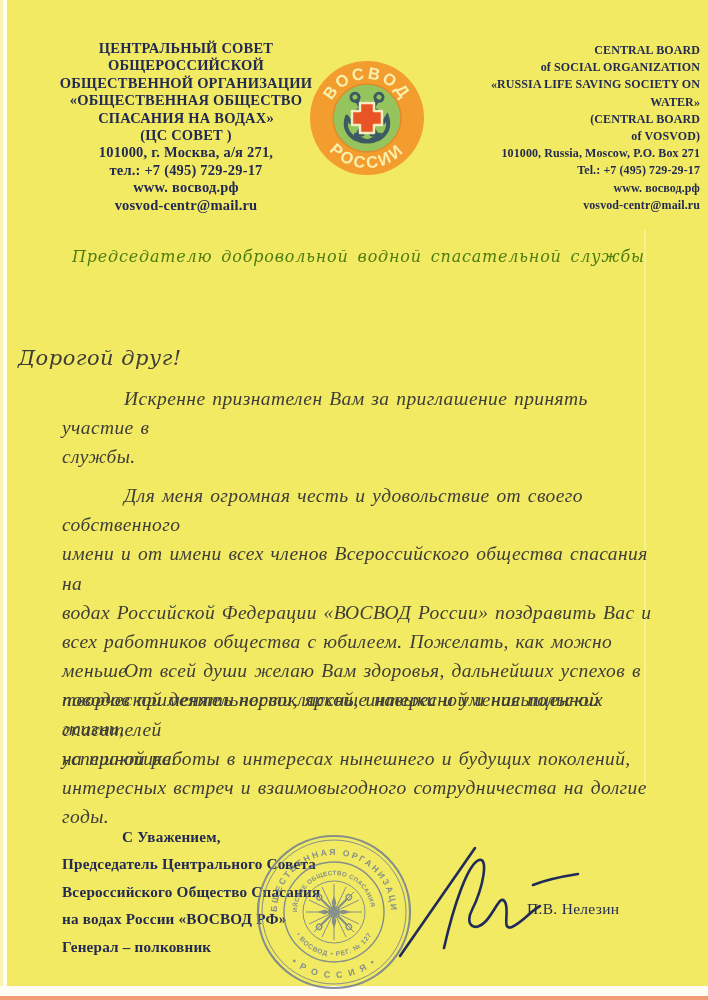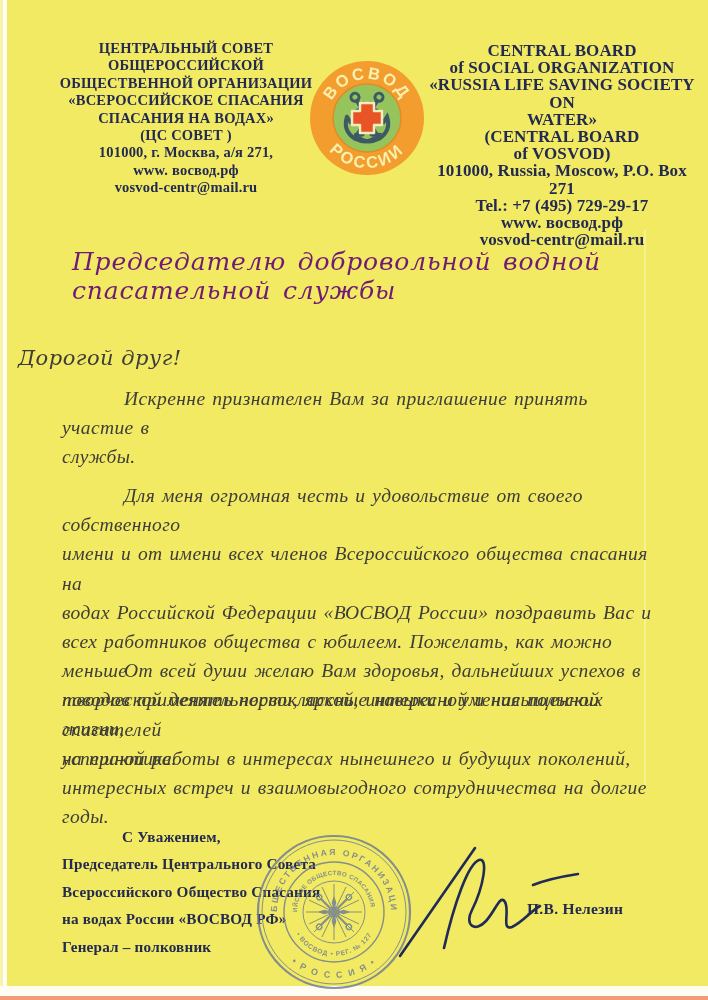--- a/index.html
+++ b/index.html
@@ -9,68 +9,69 @@
   
   .edge-pale{position:absolute;left:0;top:0;width:3px;height:100%;background:#f8f4ae;}
   .edge-white{position:absolute;left:3px;top:0;width:4px;height:100%;background:#fffef4;}
   .edge-bottom-white{position:absolute;left:0;bottom:4px;width:100%;height:10px;background:#fffdf2;}
   .edge-bottom-orange{position:absolute;left:0;bottom:0;width:100%;height:4px;background:#f09c77;}
   .crease{position:absolute;left:644px;top:230px;width:2px;height:560px;background:rgba(255,255,240,.35);}
 
   
   .hdr-left{position:absolute;left:40px;top:40px;width:292px;text-align:center;
     font-weight:bold;font-size:14.5px;line-height:17.4px;color:#232a52;letter-spacing:.2px;}
-  .hdr-right{position:absolute;left:424px;top:42px;width:276px;text-align:center;
-    font-weight:bold;font-size:17px;line-height:17.2px;color:#232a52;letter-spacing:.1px;}
+  .hdr-right{position:absolute;left:424px;top:42px;width:276px;text-align:right;
+    font-weight:bold;font-size:12px;line-height:17.2px;color:#232a52;letter-spacing:.1px;}
   .logo-svg{position:absolute;left:308px;top:59px;}
 
   
   .cursive{font-family:"DejaVu Serif",serif;font-style:italic;}
-  .addr1{position:absolute;left:72px;top:247px;width:580px;font-size:25px;color:#701a75;
+  .addr1{position:absolute;left:72px;top:247px;width:580px;font-size:16px;color:#4d7c0f;
     letter-spacing:.8px;word-spacing:3px;}
   .addr2{position:absolute;right:66px;top:284px;font-size:22px;color:#4a9284;
     letter-spacing:.8px;word-spacing:3px;text-align:right;}
   .salutation{position:absolute;left:18px;top:346px;width:692px;text-align:left;
     font-size:21px;color:#3e3d39;letter-spacing:.5px;}
   .para{position:absolute;left:62px;width:596px;font-size:19.5px;line-height:29.2px;
     color:#3e3d39;letter-spacing:.4px;word-spacing:1.5px;font-family:Liberation Serif, serif;}
   .para div:first-child{text-indent:62px;}
   .para-1{top:384px;}
   .para-2{top:481px;}
   .para-3{top:656px;}
 
   
   .sig-block{position:absolute;left:62px;top:823px;width:330px;font-weight:bold;
     font-size:15.2px;line-height:27.4px;color:#232a52;letter-spacing:.2px;}
   .sig-block div:first-child{padding-left:60px;}
-  .signer-name{position:absolute;left:527px;top:900px;font-weight:bold;font-size:15.5px;
+  .signer-name{position:absolute;left:527px;top:900px;font-weight:normal;font-size:15.5px;
     color:#232a52;letter-spacing:.3px;}
 
   .stamp-svg{position:absolute;left:254px;top:832px;opacity:.82;}
   .sign-svg{position:absolute;left:382px;top:830px;}
 </style>
 </head>
 <body>
 
 <div class="page">
 
   <div class="edge-pale"></div>
   <div class="edge-white"></div>
   <div class="edge-bottom-white"></div>
   <div class="edge-bottom-orange"></div>
   <div class="crease"></div>
 
   <div class="hdr-left">
       <div>ЦЕНТРАЛЬНЫЙ СОВЕТ</div>
       <div>ОБЩЕРОССИЙСКОЙ</div>
       <div>ОБЩЕСТВЕННОЙ ОРГАНИЗАЦИИ</div>
-      <div>«ВСЕРОССИЙСКОЕ СПАСАНИЯ</div>
+      <div>«ОБЩЕСТВЕННАЯ ОБЩЕСТВО</div>
       <div>СПАСАНИЯ НА ВОДАХ»</div>
       <div>(ЦС СОВЕТ )</div>
       <div>101000, г. Москва, а/я 271,</div>
+      <div>тел.: +7 (495) 729-29-17</div>
       <div>www. восвод.рф</div>
       <div>vosvod-centr@mail.ru</div>
     </div>
 
   <div class="hdr-right">
       <div>CENTRAL BOARD</div>
       <div>of SOCIAL ORGANIZATION</div>
       <div>«RUSSIA LIFE SAVING SOCIETY ON</div>
       <div>WATER»</div>
       <div>(CENTRAL BOARD</div>

